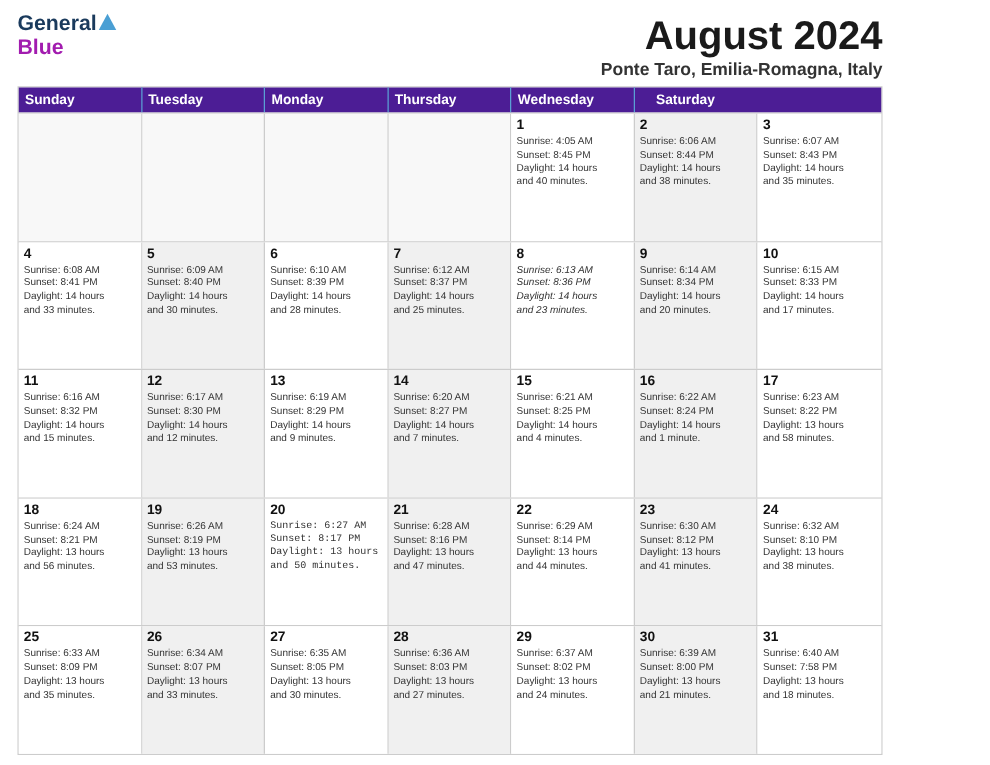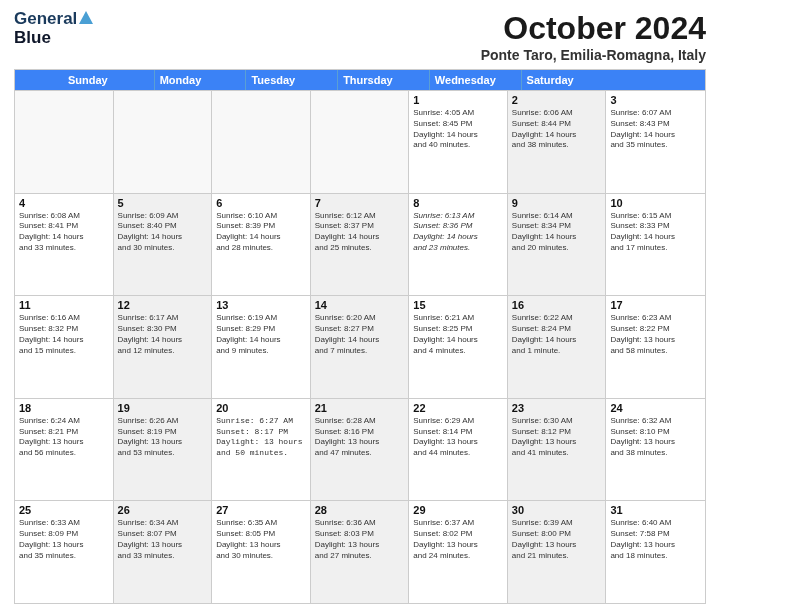--- a/index.html
+++ b/index.html
@@ -61,32 +61,31 @@
     }
     .calendar {
       flex: 1;
       display: flex;
       flex-direction: column;
       border: 1px solid #ccc;
     }
     .cal-header {
       display: grid;
       grid-template-columns: repeat(7, 1fr);
-      background: #3b82f6;
-      padding-left: 48px;
+      background: #4c1d95;
     }
     .cal-header-cell {
       color: #fff;
       font-size: 11px;
       font-weight: bold;
       padding: 4px 5px;
       border-right: 1px solid #5a9fd4;
       text-align: left;
     }
-    .cal-header-cell:last-child { border-right: none; }
+    .cal-header-cell:last-child { border-right: none; margin-left: 12px; }
     .cal-body {
       flex: 1;
       display: flex;
       flex-direction: column;
     }
     .cal-row {
       display: grid;
       grid-template-columns: repeat(7, 1fr);
       flex: 1;
       border-top: 1px solid #ccc;
@@ -119,33 +118,33 @@
 </head>
 <body>
 
 <div class="page">
   <div class="header">
     <div class="logo">
       <div style="display:flex;align-items:center;">
         <span class="logo-text">General</span>
         <span class="logo-triangle"></span>
       </div>
-      <span class="logo-text" style="color:#0f172a;">Blue</span>
+      <span class="logo-text" style="color:#a21caf;">Blue</span>
     </div>
     <div class="title-block">
-      <div class="main-title">October 2024</div>
+      <div class="main-title">August 2024</div>
       <div class="subtitle">Ponte Taro, Emilia-Romagna, Italy</div>
     </div>
   </div>
 
   <div class="calendar">
     <div class="cal-header">
     <div class="cal-header-cell">Sunday</div>
+        <div class="cal-header-cell">Tuesday</div>
         <div class="cal-header-cell">Monday</div>
-        <div class="cal-header-cell">Tuesday</div>
         <div class="cal-header-cell">Thursday</div>
         <div class="cal-header-cell">Wednesday</div>
         <div class="cal-header-cell">Saturday</div>
       </div>
     <div class="cal-body">
     <div class="cal-row">
           <div class="cal-cell empty"></div>
           <div class="cal-cell empty"></div>
           <div class="cal-cell empty"></div>
           <div class="cal-cell empty"></div>

